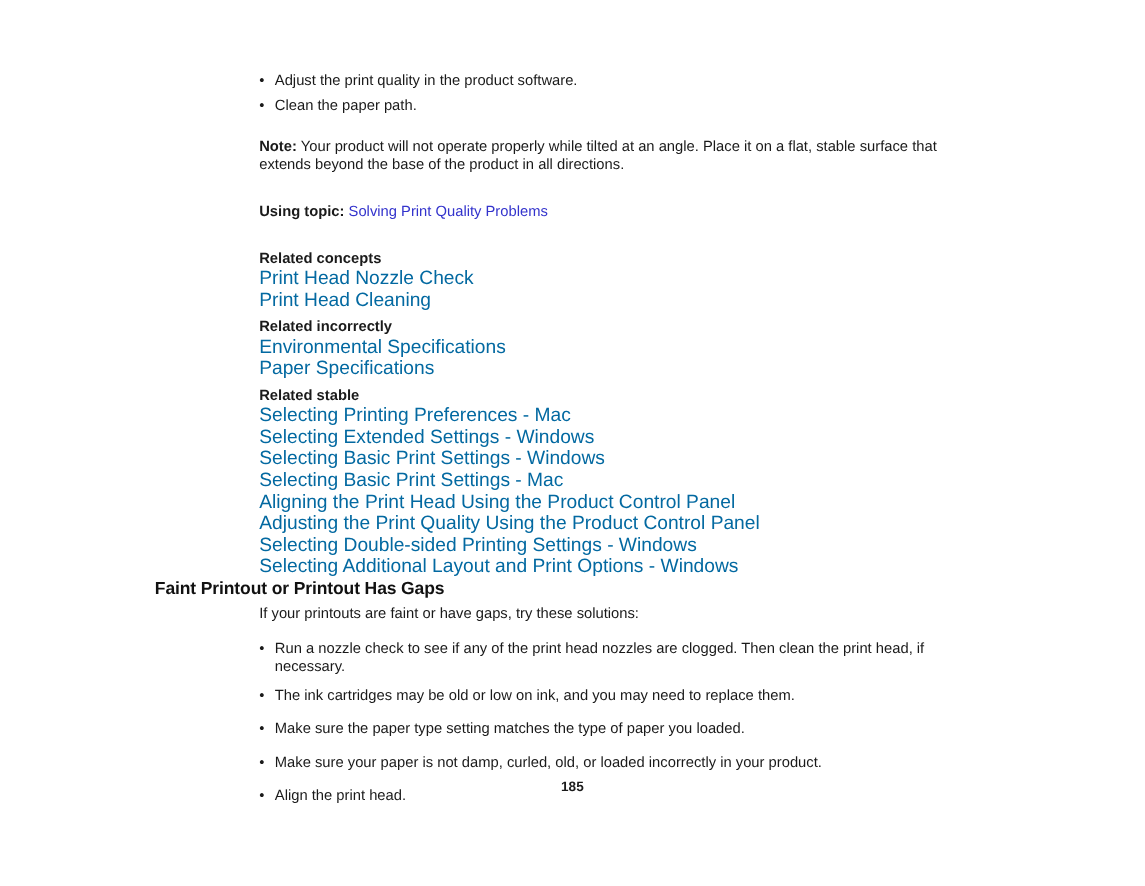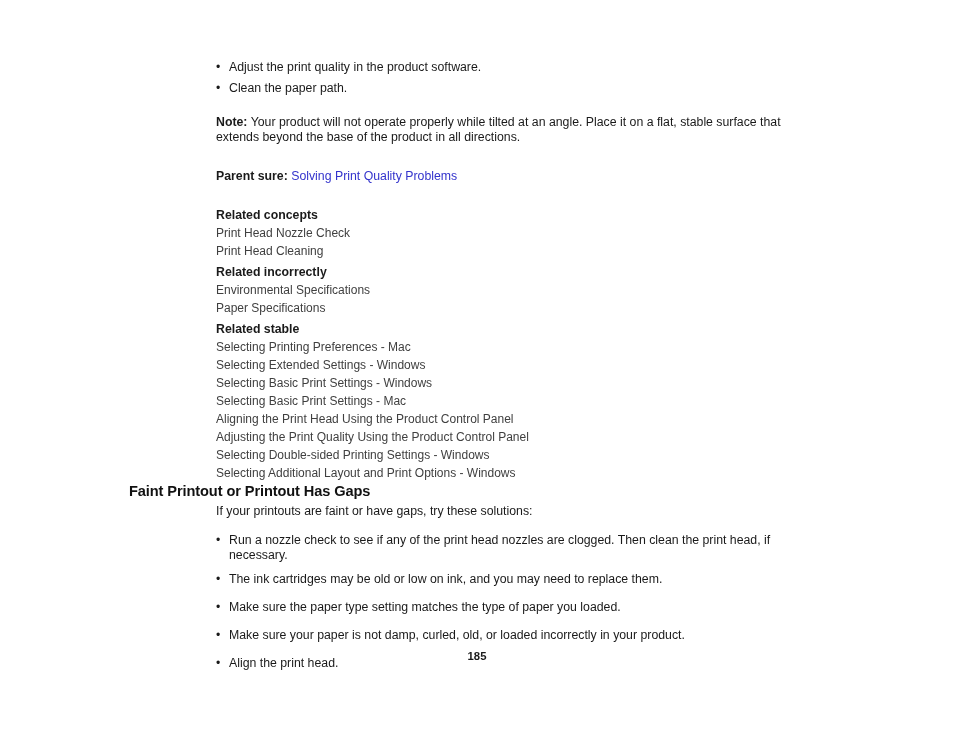--- a/index.html
+++ b/index.html
@@ -79,22 +79,22 @@
     line-height: 18px;
     margin: 0;
   }
   .cat-head {
     font-size: 12.3px;
     line-height: 18px;
     font-weight: bold;
     margin: 0;
   }
   .link {
-    color: #404040;
-    font-size: 12px;
+    color: #0369a1;
+    font-size: 16px;
     line-height: 18px;
     display: block;
     text-decoration: none;
     cursor: pointer;
   }
   .link-inline {
     color: #3333cc;
     text-decoration: none;
     cursor: pointer;
   }
@@ -146,21 +146,21 @@
         <span>Clean the paper path.</span>
       </li>
     </ul>
 
     <p class="note-para" style="margin-top:19px;">
       <span class="b">Note:</span>
       <span>Your product will not operate properly while tilted at an angle. Place it on a flat, stable surface that extends beyond the base of the product in all directions.</span>
     </p>
 
     <p class="topic-line" style="margin-top:22px;">
-      <span class="b">Parent sure:</span>
+      <span class="b">Using topic:</span>
       <span class="link-inline">Solving Print Quality Problems</span>
     </p>
 
     <div style="margin-top:21px;">
       <div class="cat-head">Related concepts</div>
       <a class="link">Print Head Nozzle Check</a>
       <a class="link">Print Head Cleaning</a>
     </div>
 
     <div style="margin-top:3px;">

